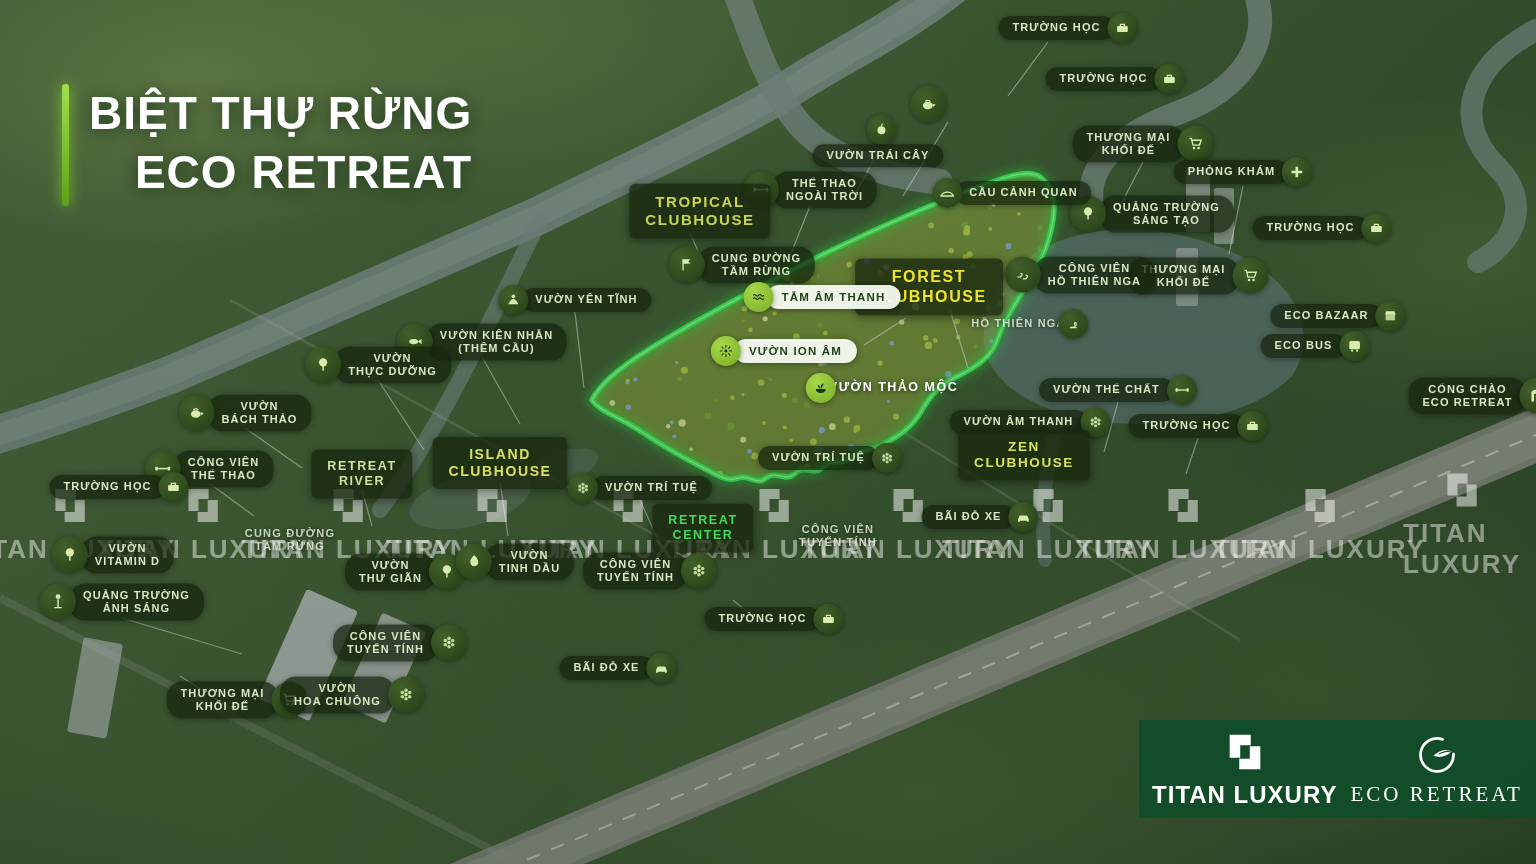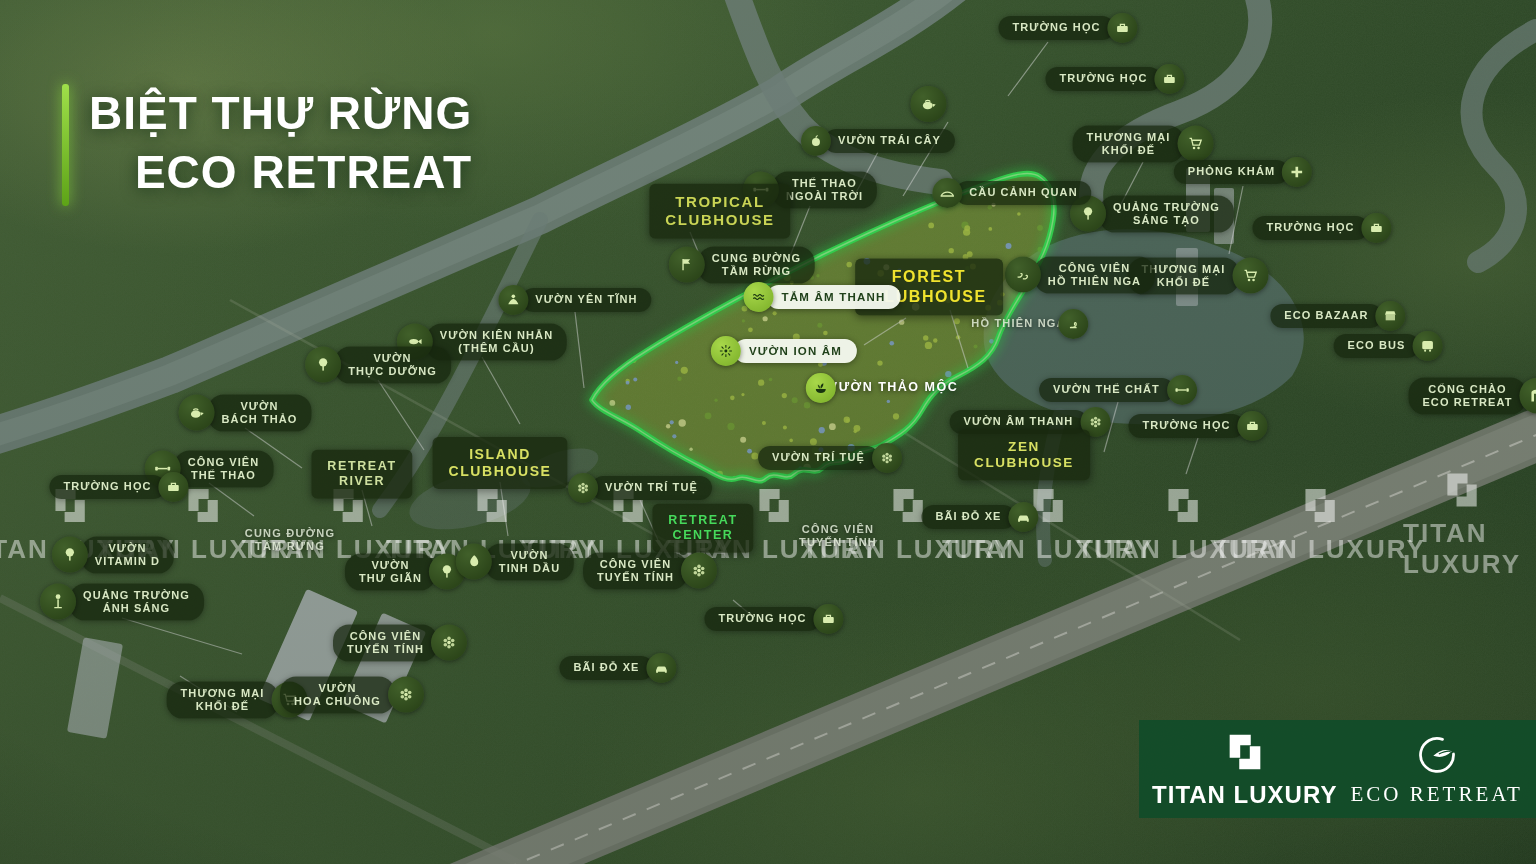--- a/index.html
+++ b/index.html
@@ -456,21 +456,21 @@
       </div>
       <div class="lbl dark two" style="left: 925px; top: 104px;">
         <span class="icn left">
           <svg viewBox="0 0 24 24">
             <ellipse cx="11" cy="14" rx="6.5" ry="5" fill="currentColor"></ellipse>
             <path d="M17 11.5l4.5 1-3 3.5z" fill="currentColor"></path>
             <path d="M8 9c0-2.5 6-2.5 6 0" stroke="currentColor" stroke-width="1.6" fill="none"></path>
           </svg>
         </span>
       </div>
-      <div class="lbl dark" style="left: 878px; top: 141px;">
+      <div class="lbl dark" style="left: 878px; top: 141px; flex-direction: column;">
         <span class="icn left">
           <svg viewBox="0 0 24 24">
             <circle cx="12" cy="13.5" r="6" fill="currentColor"></circle>
             <path d="M12 8c-.2-2 .8-3.5 2.5-4.2" stroke="currentColor" stroke-width="1.6" fill="none"></path>
           </svg>
         </span>
         <div class="txt">
           <span>VƯỜN TRÁI CÂY</span>
         </div>
       </div>
@@ -549,21 +549,21 @@
           <svg viewBox="0 0 24 24">
             <path d="M7 4.5v15" stroke="currentColor" stroke-width="1.8"></path>
             <path d="M7 5h9.5L14 8l2.5 3H7z" fill="currentColor"></path>
           </svg>
         </span>
         <div class="txt">
           <span>CUNG ĐƯỜNG</span>
           <span>TẦM RỪNG</span>
         </div>
       </div>
-      <div class="lbl box two" style="left: 720px; top: 211px;">
+      <div class="lbl box two" style="left: 700px; top: 211px;">
         <div class="txt" style="color: rgb(201, 212, 85); font-size: 15px;">
           <span>TROPICAL</span>
           <span>CLUBHOUSE</span>
         </div>
       </div>
       <div class="lbl dark" style="left: 575px; top: 300px; justify-content: space-between;">
         <span class="icn left">
           <svg viewBox="0 0 24 24">
             <circle cx="12" cy="6.5" r="2.7" fill="currentColor"></circle>
             <path d="M12 10c-4.5 2-6.5 5-7.5 8.5h15C18.5 15 16.5 12 12 10z" fill="currentColor"></path>
@@ -666,21 +666,21 @@
           <svg viewBox="0 0 24 24">
             <circle cx="12" cy="9" r="5.5" fill="currentColor"></circle>
             <rect x="11" y="13" width="2" height="7" fill="currentColor"></rect>
           </svg>
         </span>
         <div class="txt">
           <span>VƯỜN</span>
           <span>THỰC DƯỠNG</span>
         </div>
       </div>
-      <div class="lbl dark" style="left: 1388px; top: 346px; text-align: right;">
+      <div class="lbl dark" style="left: 1315px; top: 346px; text-align: right;">
         <div class="txt">
           <span>ECO BUS</span>
         </div>
         <span class="icn right">
           <svg viewBox="0 0 24 24">
             <rect x="4" y="4.5" width="16" height="12.5" rx="2.5" fill="currentColor"></rect>
             <circle cx="8.3" cy="19" r="1.6" fill="currentColor"></circle>
             <circle cx="15.7" cy="19" r="1.6" fill="currentColor"></circle>
           </svg>
         </span>

